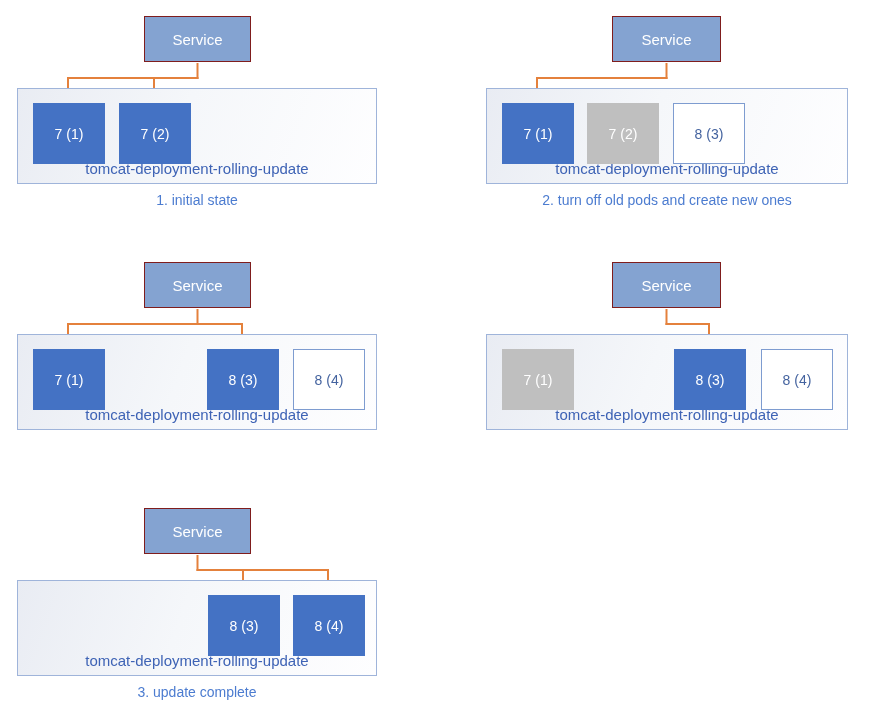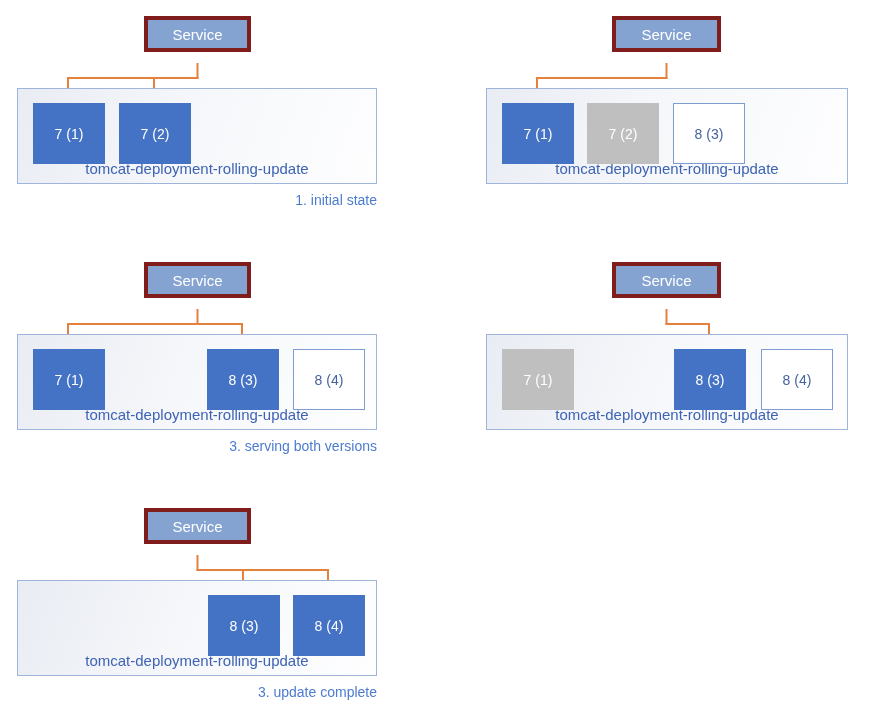--- a/index.html
+++ b/index.html
@@ -5,23 +5,23 @@
   html, body { margin:0; padding:0; }
   body {
     width: 870px; height: 718px;
     background: #ffffff;
     font-family: "Liberation Sans", sans-serif;
     position: relative;
     overflow: hidden;
   }
   .panel { position: absolute; width: 435px; height: 246px; }
   .service {
-    position: absolute; top: 16px; height: 36px;
+    position: absolute; top: 16px; height: 46px;
     background: var(--service-fill, #84A3D1);
-    border: 4px solid #7f1d1d;
+    border: 1px solid #7f1d1d;
     color: #ffffff; font-size: 15px;
     display: flex; align-items: center; justify-content: center;
     box-sizing: border-box;
   }
   .col-left  .service { left: 144px; width: 107px; }
   .col-right .service { left: 177px; width: 109px; }
   .container-box {
     position: absolute; top: 88px; height: 96px;
     background: linear-gradient(110deg, #E9ECF3 0%, #F5F7FA 45%, #FEFEFF 100%);
     border: 1px solid var(--container-border, #9FB4DA);
@@ -43,21 +43,21 @@
   }
   .pod.active { background: var(--pod-active, #4472C4); color: #ffffff; }
   .pod.off    { background: var(--pod-off, #BFBFBF); color: #ffffff; }
   .pod.new    { background: #ffffff; border: 1px solid #7E9CD0; color: var(--pod-new-text, #44639F); }
   .caption {
     position: absolute; top: 192px;
     text-align: center;
     color: var(--caption-text, #4C7CD0);
     font-size: 14px;
   }
-  .col-left  .caption { left: 17px; width: 360px; text-align: right; }
+  .col-left  .caption { left: 17px; width: 360px; }
   .col-right .caption { left: 51px; width: 362px; }
   svg.connector { position: absolute; left: 0; top: 0; pointer-events: none; }
 </style>
 </head>
 <body>
 
 <div class="panel col-left" style="left: 0px; top: 0px;">
   <div class="service">Service</div>
   <svg class="connector" width="435" height="246">
       <line x1="197.5" y1="64" x2="197.5" y2="78" stroke="#E4813C" stroke-width="2" stroke-linecap="square"></line>
@@ -82,39 +82,39 @@
       <line x1="102" y1="78" x2="231.5" y2="78" stroke="#E4813C" stroke-width="2" stroke-linecap="square"></line>
       <line x1="102" y1="78" x2="102" y2="95" stroke="#E4813C" stroke-width="2" stroke-linecap="square"></line>
       <polygon points="96.5,94 107.5,94 102,104" fill="#E4813C"></polygon>
     </svg>
   <div class="container-box">
     <div class="deploy-label">tomcat-deployment-rolling-update</div>
   <div class="pod active" style="left: 15px;">7 (1)</div>
       <div class="pod off" style="left: 100px;">7 (2)</div>
       <div class="pod new" style="left: 186px;">8 (3)</div>
     </div>
+  <div class="caption">2. turn off old pods and create new ones</div>
 </div>
 
 <div class="panel col-left" style="left: 0px; top: 246px;">
   <div class="service">Service</div>
   <svg class="connector" width="435" height="246">
       <line x1="197.5" y1="64" x2="197.5" y2="78" stroke="#E4813C" stroke-width="2" stroke-linecap="square"></line>
       <line x1="68" y1="78" x2="242" y2="78" stroke="#E4813C" stroke-width="2" stroke-linecap="square"></line>
       <line x1="68" y1="78" x2="68" y2="95" stroke="#E4813C" stroke-width="2" stroke-linecap="square"></line>
       <polygon points="62.5,94 73.5,94 68,104" fill="#E4813C"></polygon>
       <line x1="242" y1="78" x2="242" y2="95" stroke="#E4813C" stroke-width="2" stroke-linecap="square"></line>
       <polygon points="236.5,94 247.5,94 242,104" fill="#E4813C"></polygon>
     </svg>
   <div class="container-box">
     <div class="deploy-label">tomcat-deployment-rolling-update</div>
   <div class="pod active" style="left: 15px;">7 (1)</div>
       <div class="pod active" style="left: 189px;">8 (3)</div>
       <div class="pod new" style="left: 275px;">8 (4)</div>
     </div>
-  <div class="caption">3. serving both versions</div>
 </div>
 
 <div class="panel col-right" style="left: 435px; top: 246px;">
   <div class="service">Service</div>
   <svg class="connector" width="435" height="246">
       <line x1="231.5" y1="64" x2="231.5" y2="78" stroke="#E4813C" stroke-width="2" stroke-linecap="square"></line>
       <line x1="231.5" y1="78" x2="274" y2="78" stroke="#E4813C" stroke-width="2" stroke-linecap="square"></line>
       <line x1="274" y1="78" x2="274" y2="95" stroke="#E4813C" stroke-width="2" stroke-linecap="square"></line>
       <polygon points="268.5,94 279.5,94 274,104" fill="#E4813C"></polygon>
     </svg>

